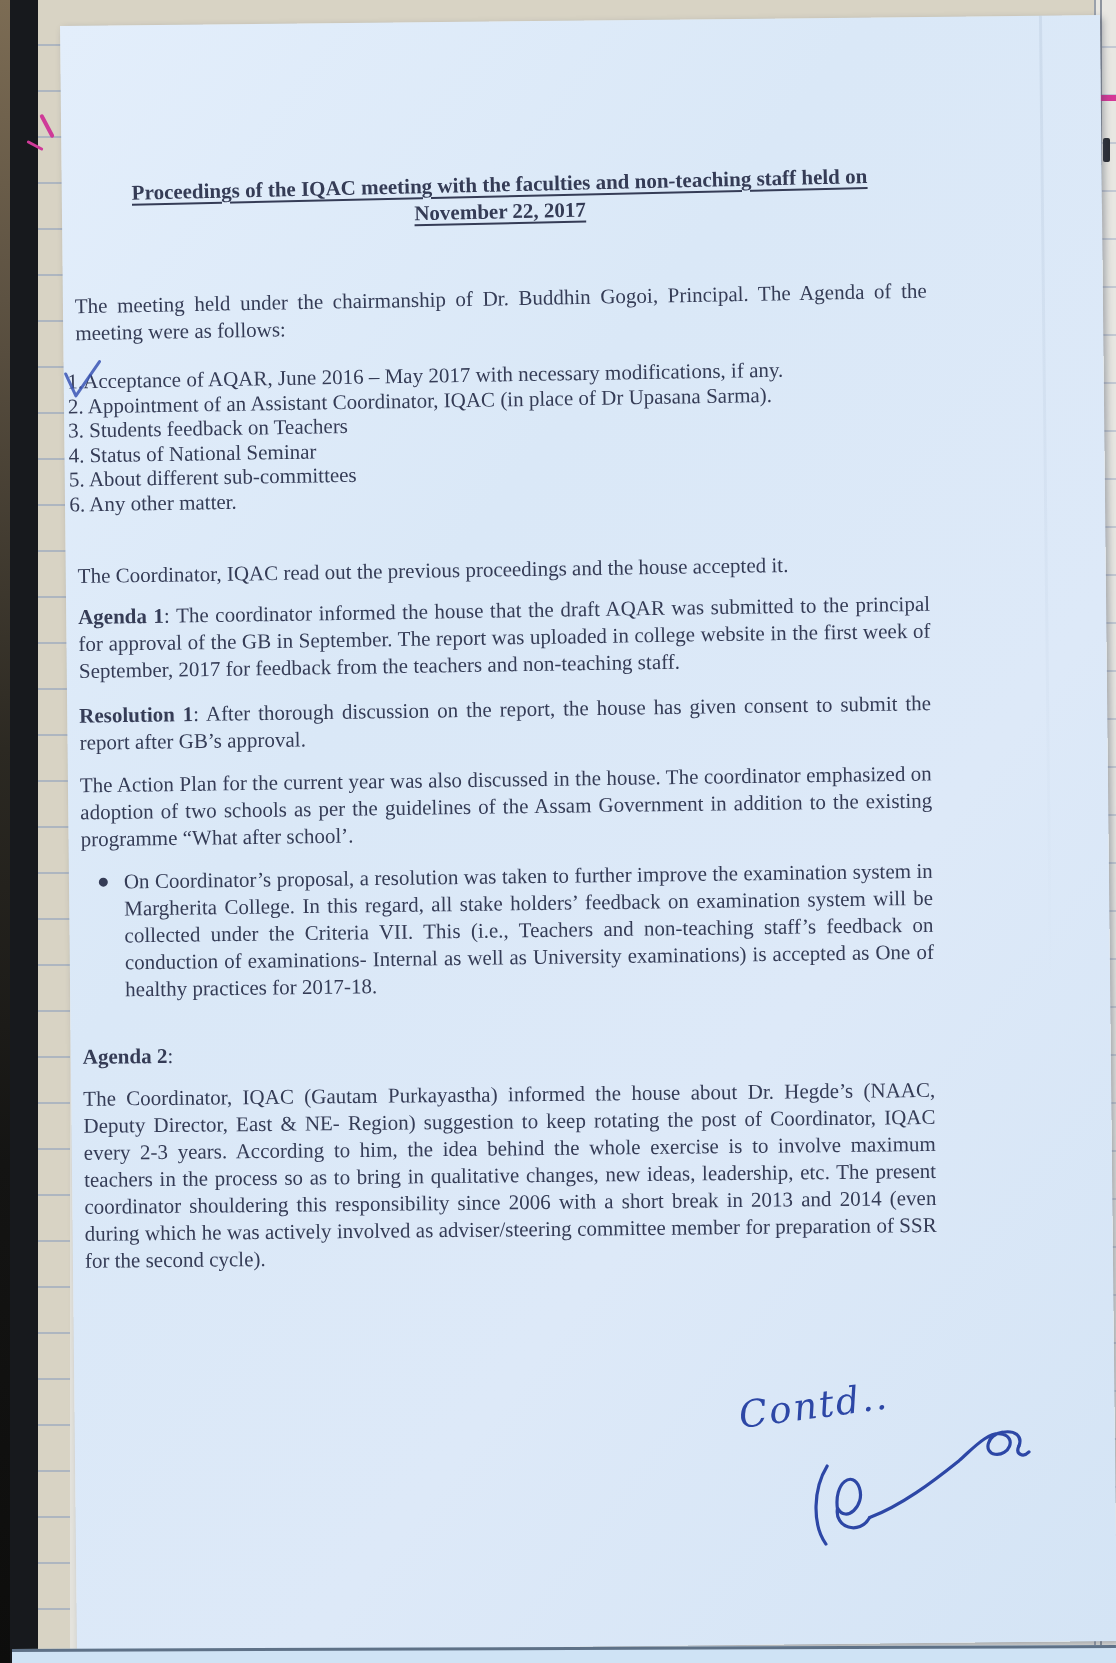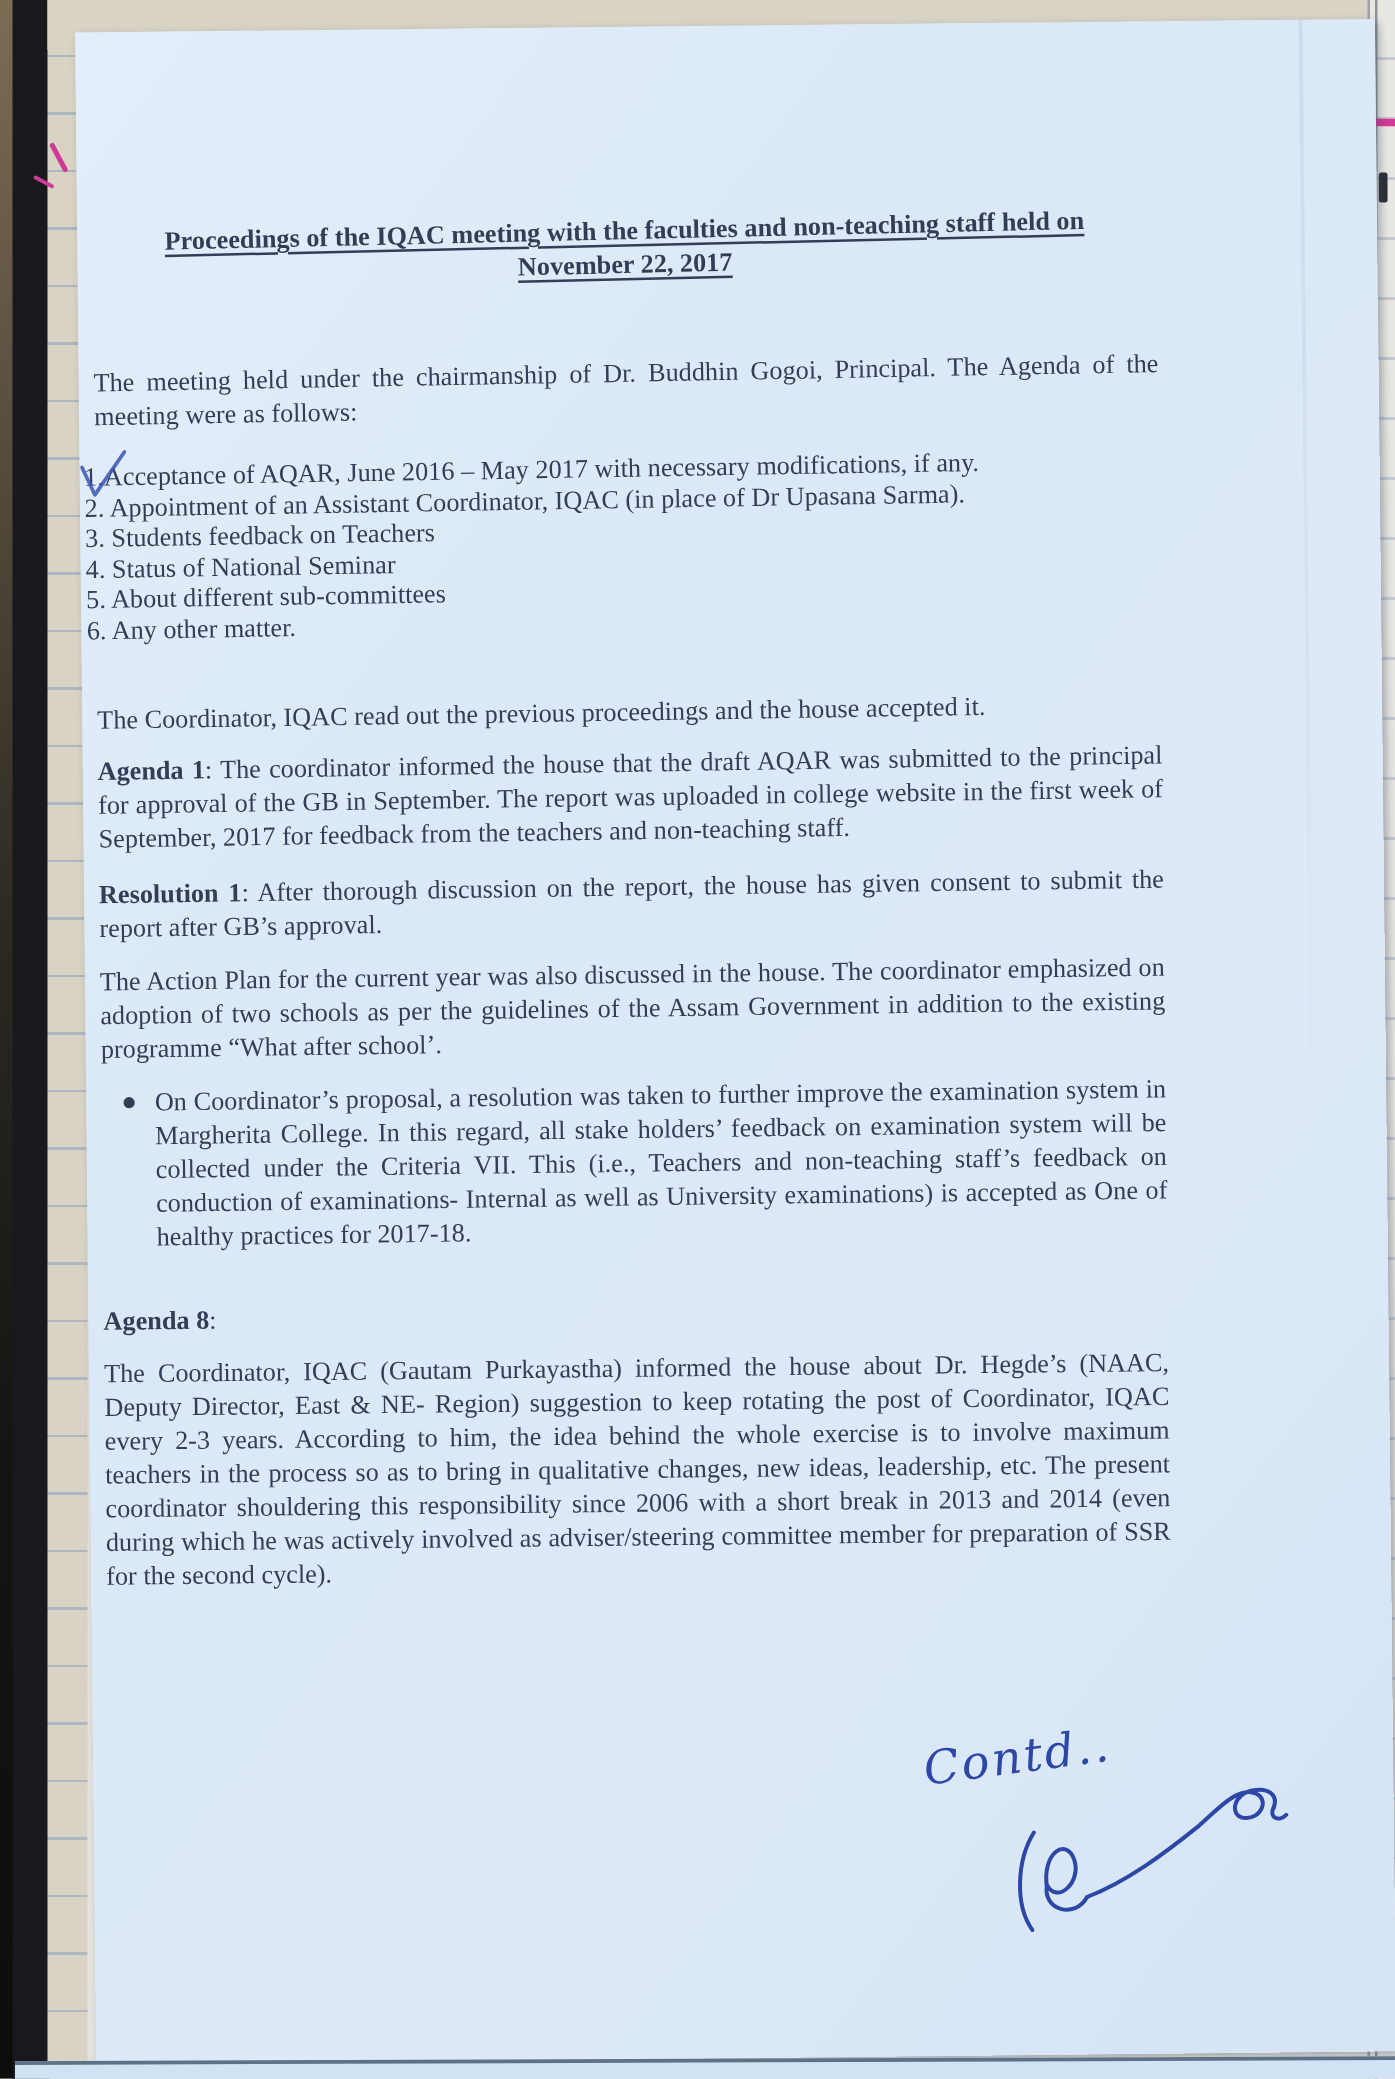--- a/index.html
+++ b/index.html
@@ -99,21 +99,21 @@
 
     <div class="para res1"><b>Resolution 1</b><span>: After thorough discussion on the report, the house has given consent to submit the report after GB’s approval.</span></div>
 
     <div class="para action">The Action Plan for the current year was also discussed in the house. The coordinator emphasized on adoption of two schools as per the guidelines of the Assam Government in addition to the existing programme “What after school’.</div>
 
     <div class="para bullet-block">
       <span class="bullet-dot"></span>
       <span>On Coordinator’s proposal, a resolution was taken to further improve the examination system in Margherita College. In this regard, all stake holders’ feedback on examination system will be collected under the Criteria VII. This (i.e., Teachers and non-teaching staff’s feedback on conduction of examinations- Internal as well as University examinations) is accepted as One of healthy practices for 2017-18.</span>
     </div>
 
-    <div class="agenda2-head"><span>Agenda 8</span><span class="colon">:</span></div>
+    <div class="agenda2-head"><span>Agenda 2</span><span class="colon">:</span></div>
 
     <div class="para agenda2">The Coordinator, IQAC (Gautam Purkayastha) informed the house about Dr. Hegde’s (NAAC, Deputy Director, East &amp; NE- Region) suggestion to keep rotating the post of Coordinator, IQAC every 2-3 years. According to him, the idea behind the whole exercise is to involve maximum teachers in the process so as to bring in qualitative changes, new ideas, leadership, etc.  The present coordinator shouldering this responsibility since 2006 with a short break in 2013 and 2014 (even during which he was actively involved as adviser/steering committee member for preparation of SSR for the second cycle).</div>
 
   </div>
 
   <svg class="checkmark" viewBox="0 0 44 44">
     <path d="M6 16 L16 38 L40 4" fill="none" stroke="#3a55b4" stroke-width="3" stroke-linecap="round" stroke-linejoin="round" opacity="0.85"></path>
   </svg>
 
   <div class="contd">Contd..</div>

